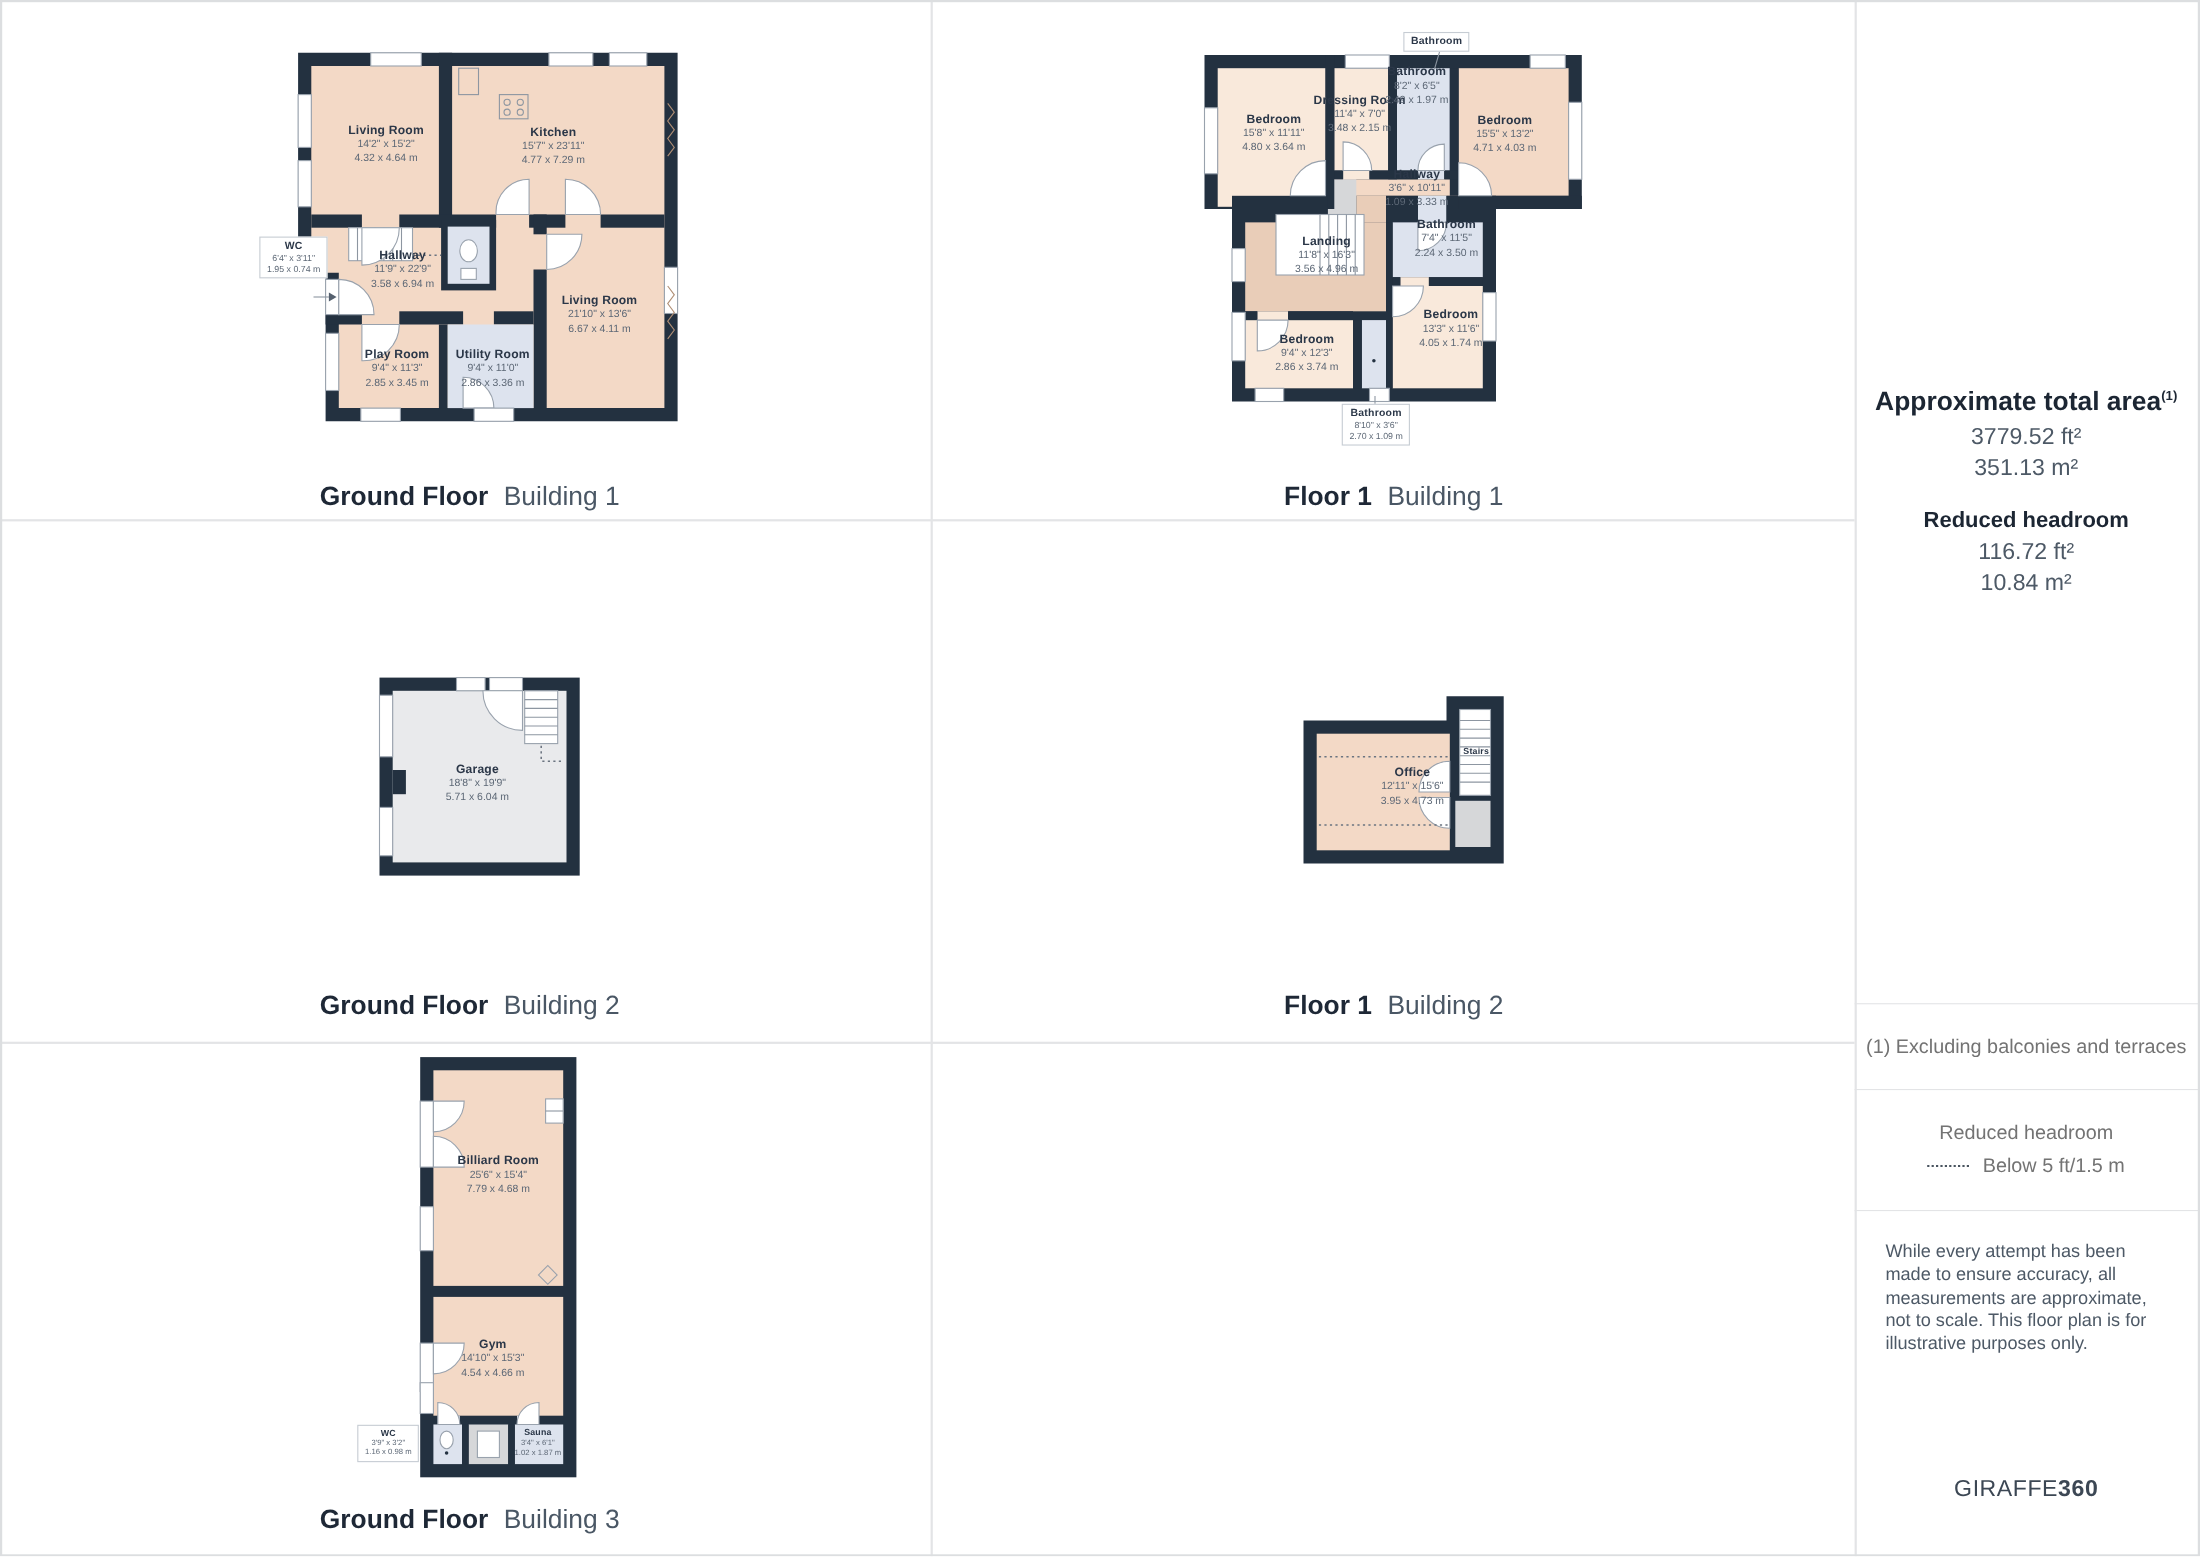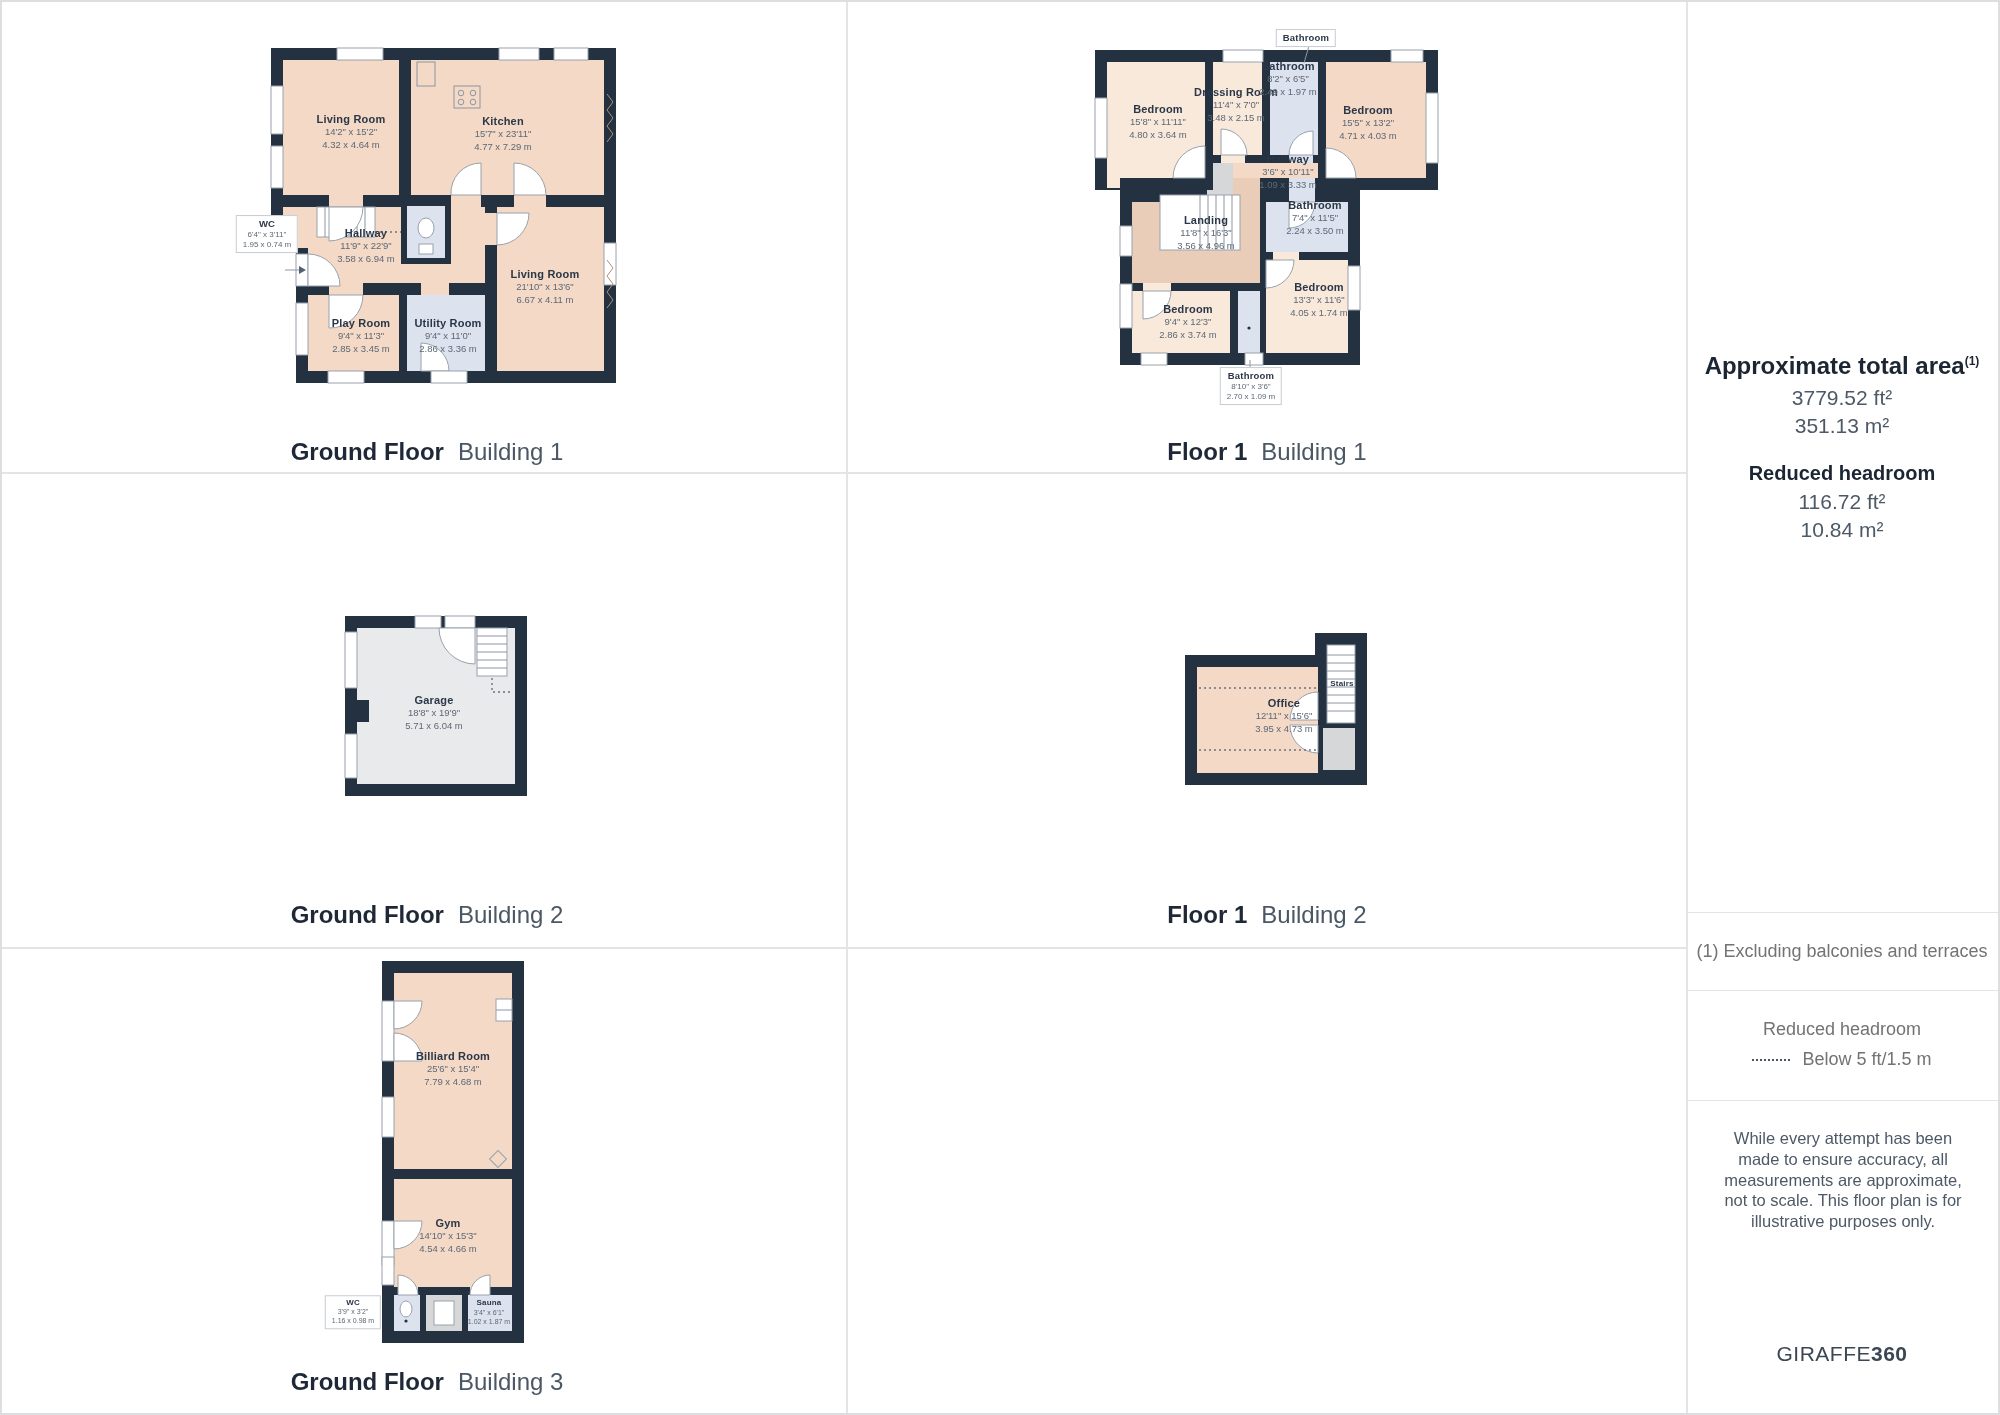--- a/index.html
+++ b/index.html
@@ -35,21 +35,21 @@
   .cap-building{color:#4a5765;margin-left:14px;font-weight:normal;}
   
   .ptext{position:absolute;left:1686px;width:312px;text-align:center;z-index:20;}
   .p-title{font-size:24px;font-weight:bold;color:#1c2633;}
   .p-title sup{font-size:12px;font-weight:bold;}
   .p-val{font-size:21px;color:#4d5966;}
   .p-sub{font-size:20px;font-weight:bold;color:#1c2633;}
   .p-note{font-size:18px;color:#737373;}
   .legend-row{display:flex;align-items:center;justify-content:center;gap:12px;}
   .legend-dash{display:inline-block;width:38px;border-top:2px dotted #4a5560;height:0;}
-  .p-para{position:absolute;left:1714px;width:258px;text-align:center;font-size:16.5px;
+  .p-para{position:absolute;left:1714px;width:258px;font-size:16.5px;
           line-height:20.8px;color:#4d5966;z-index:20;}
   .brand{font-size:21px;letter-spacing:.5px;color:#3c4754;}
   .brand b{font-weight:bold;}
 </style>
 </head>
 <body>
 
 <div class="page">
   <div class="frame"></div>
 

